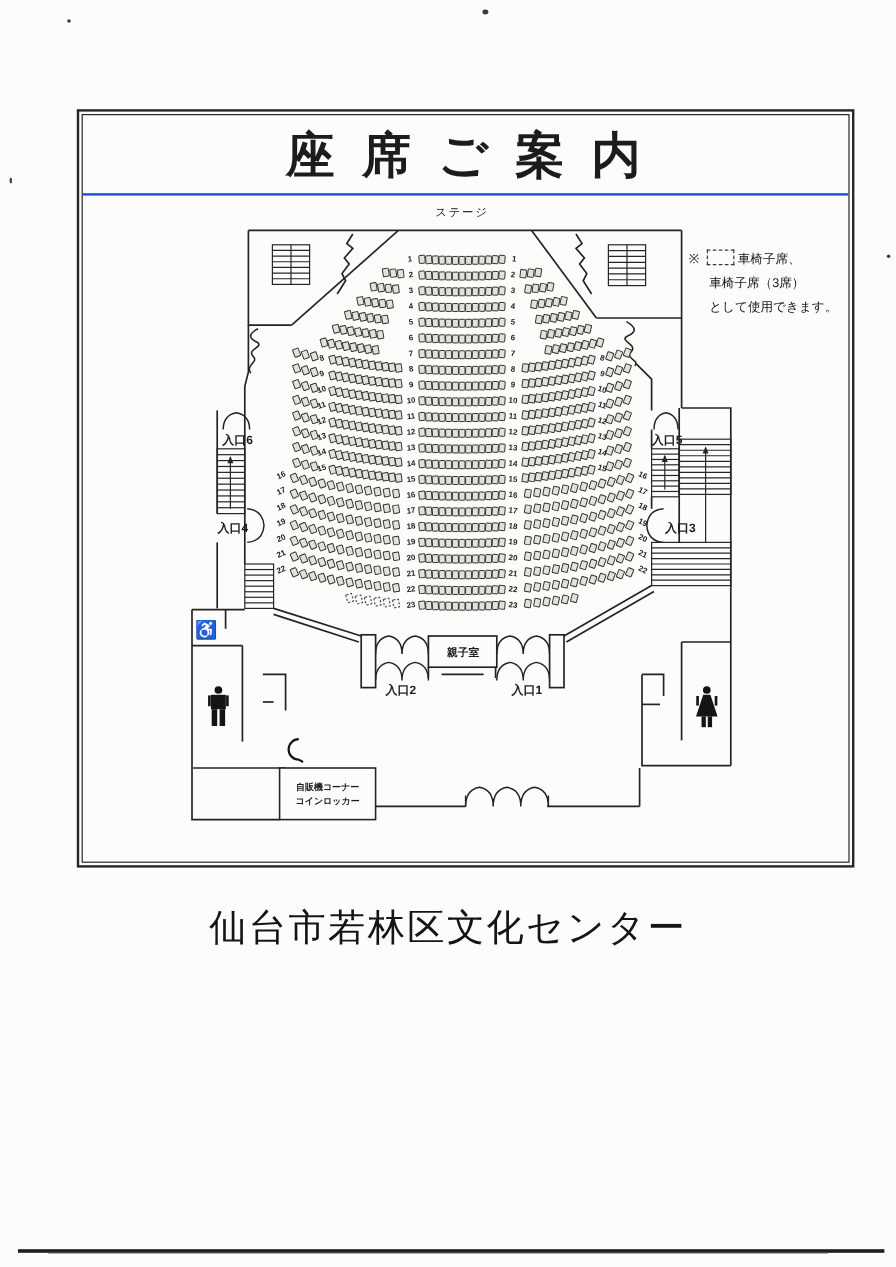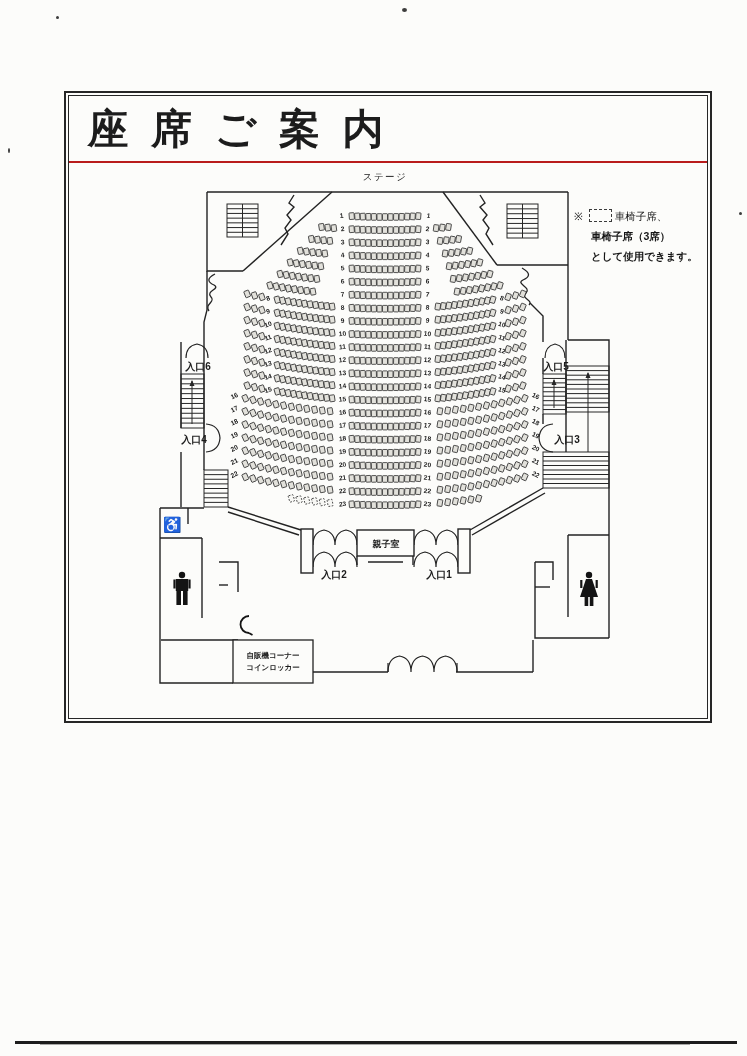--- a/index.html
+++ b/index.html
@@ -1,29 +1,29 @@
 <!DOCTYPE html>
 <html><head>
 <meta charset="utf-8">
 <style>
   html,body{margin:0;padding:0;background:#e8e8e8;}
   .page{position:relative;width:747px;height:1056px;background:#fcfcfa;overflow:hidden;
         font-family:"Liberation Sans",sans-serif;color:#1c1c1c;}
   .frame{position:absolute;left:64px;top:91px;width:644px;height:628px;border:2px solid #262626;}
   .frame-inner{position:absolute;left:2px;top:2px;right:2px;bottom:2px;border:1px solid #262626;}
   .doc-title{position:absolute;left:0;top:0;width:100%;height:67px;line-height:67px;
-             text-align:left;font-size:41px;font-weight:bold;letter-spacing:0.55em;
-             padding-left:0.45em;box-sizing:border-box;border-bottom:2px solid #b91c1c;
+             text-align:center;font-size:41px;font-weight:bold;letter-spacing:0.55em;
+             padding-left:0.45em;box-sizing:border-box;border-bottom:2px solid #1d4ed8;
              white-space:nowrap;}
   .note{position:absolute;left:574px;top:206px;width:134px;font-size:10.5px;line-height:20px;
         color:#161616;}
   .note .mark{margin-right:4px;}
   .dashed-box{display:inline-block;width:21px;height:11px;border:1.4px dashed #3a3a3a;
               vertical-align:-2px;margin:0 3px 0 2px;}
-  .note .ind{margin-left:17px;font-weight:bold;}
+  .note .ind{margin-left:17px;}
   .caption{position:absolute;left:0;top:752px;width:100%;text-align:center;font-size:31px;
            font-family:"Liberation Serif","DejaVu Serif",serif;letter-spacing:2px;color:#141414;}
   svg.plan{position:absolute;left:0;top:0;}
   svg text{font-family:"Liberation Sans",sans-serif;fill:#1b1b1b;}
   .speck{position:absolute;background:#3c3c3c;border-radius:50%;}
   .scanline{position:absolute;left:15px;top:1041px;width:722px;height:2.6px;background:#1d1d1d;}
   .scanline2{position:absolute;left:40px;top:1043.6px;width:650px;height:1px;background:#555;opacity:.5;}
 </style>
 </head>
 <body>
@@ -1070,20 +1070,21 @@
         <text font-size="6.6" font-weight="bold" text-anchor="middle" transform="translate(427.5,503.8) rotate(7.1)" dy="2.4">23</text>
       </g>
   </svg>
 
   <div class="note">
     <span class="mark">※</span><span class="dashed-box"></span><span>車椅子席、</span><br>
     <span class="ind">車椅子席（3席）</span><br>
     <span class="ind">として使用できます。</span>
   </div>
 
+  <div class="caption">仙台市若林区文化センター</div>
 
   <div class="speck" style="left:402px;top:8px;width:5px;height:4px;"></div>
   <div class="speck" style="left:56px;top:16px;width:3px;height:3px;"></div>
   <div class="speck" style="left:8px;top:148px;width:2px;height:5px;"></div>
   <div class="speck" style="left:739px;top:212px;width:3px;height:3px;"></div>
   <div class="scanline"></div>
   <div class="scanline2"></div>
 </div>
 
 </body></html>

